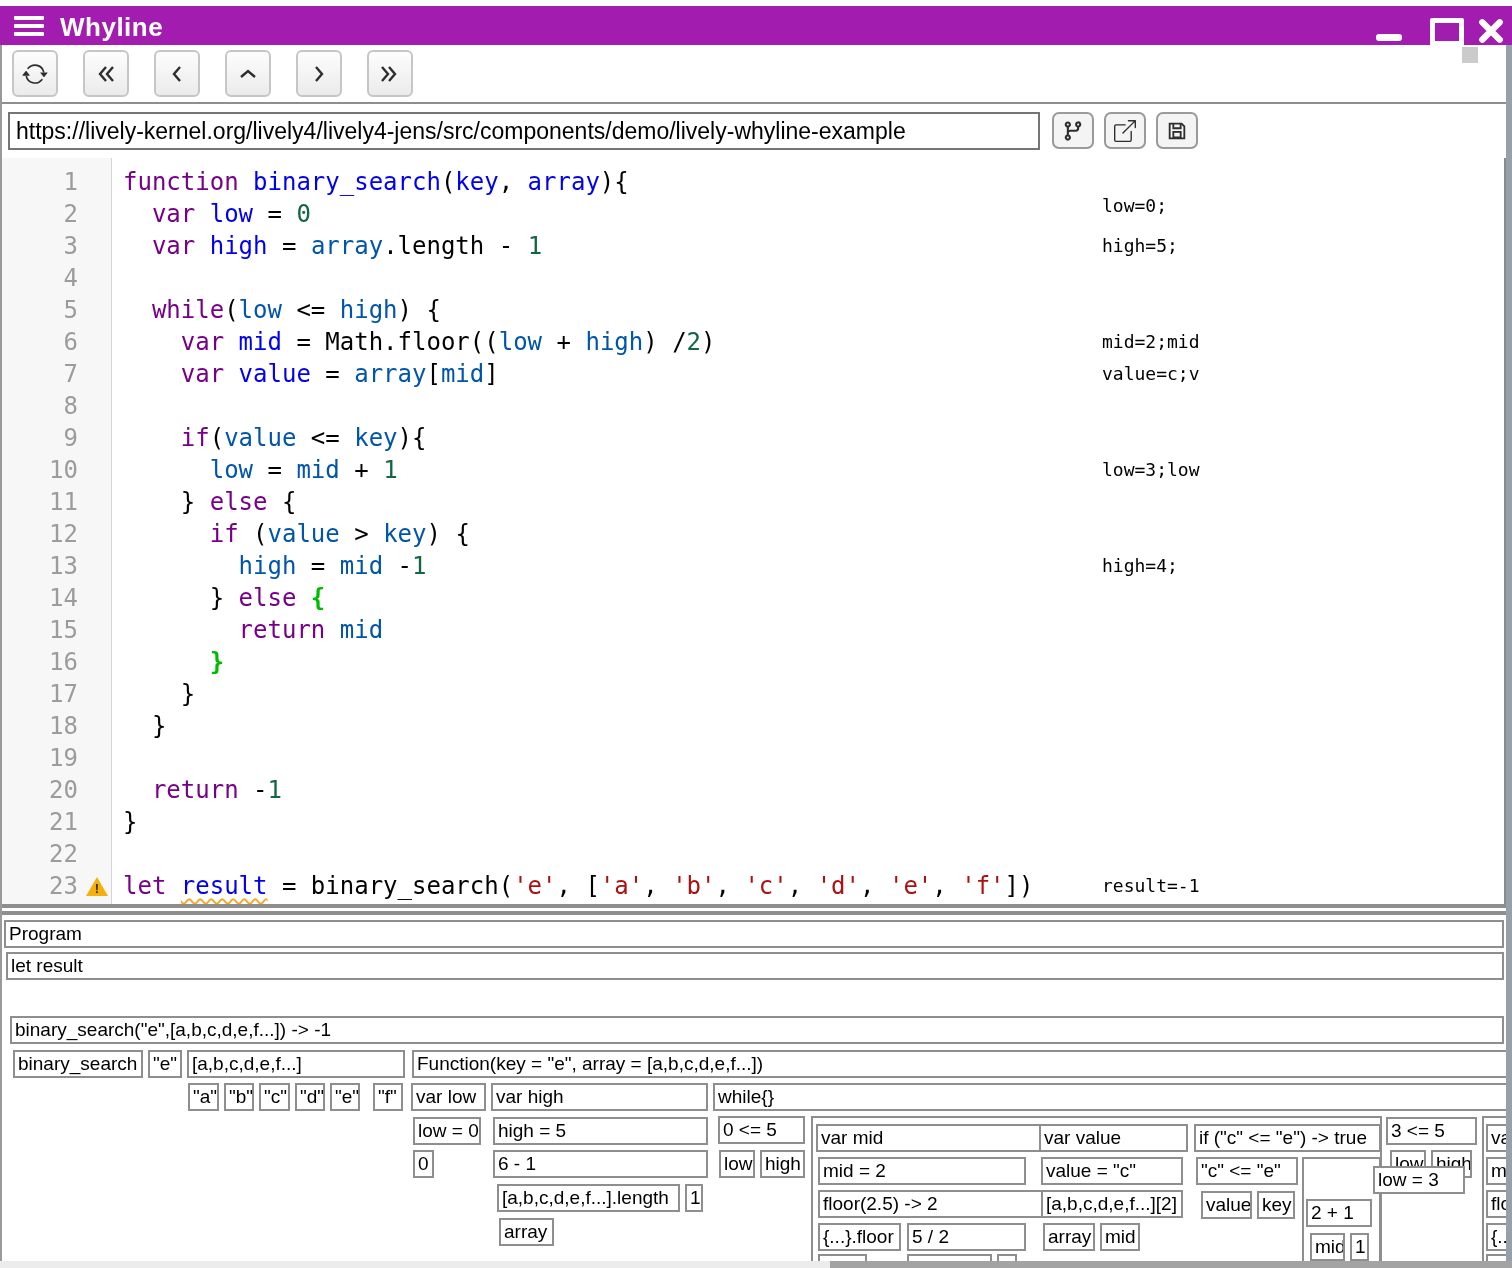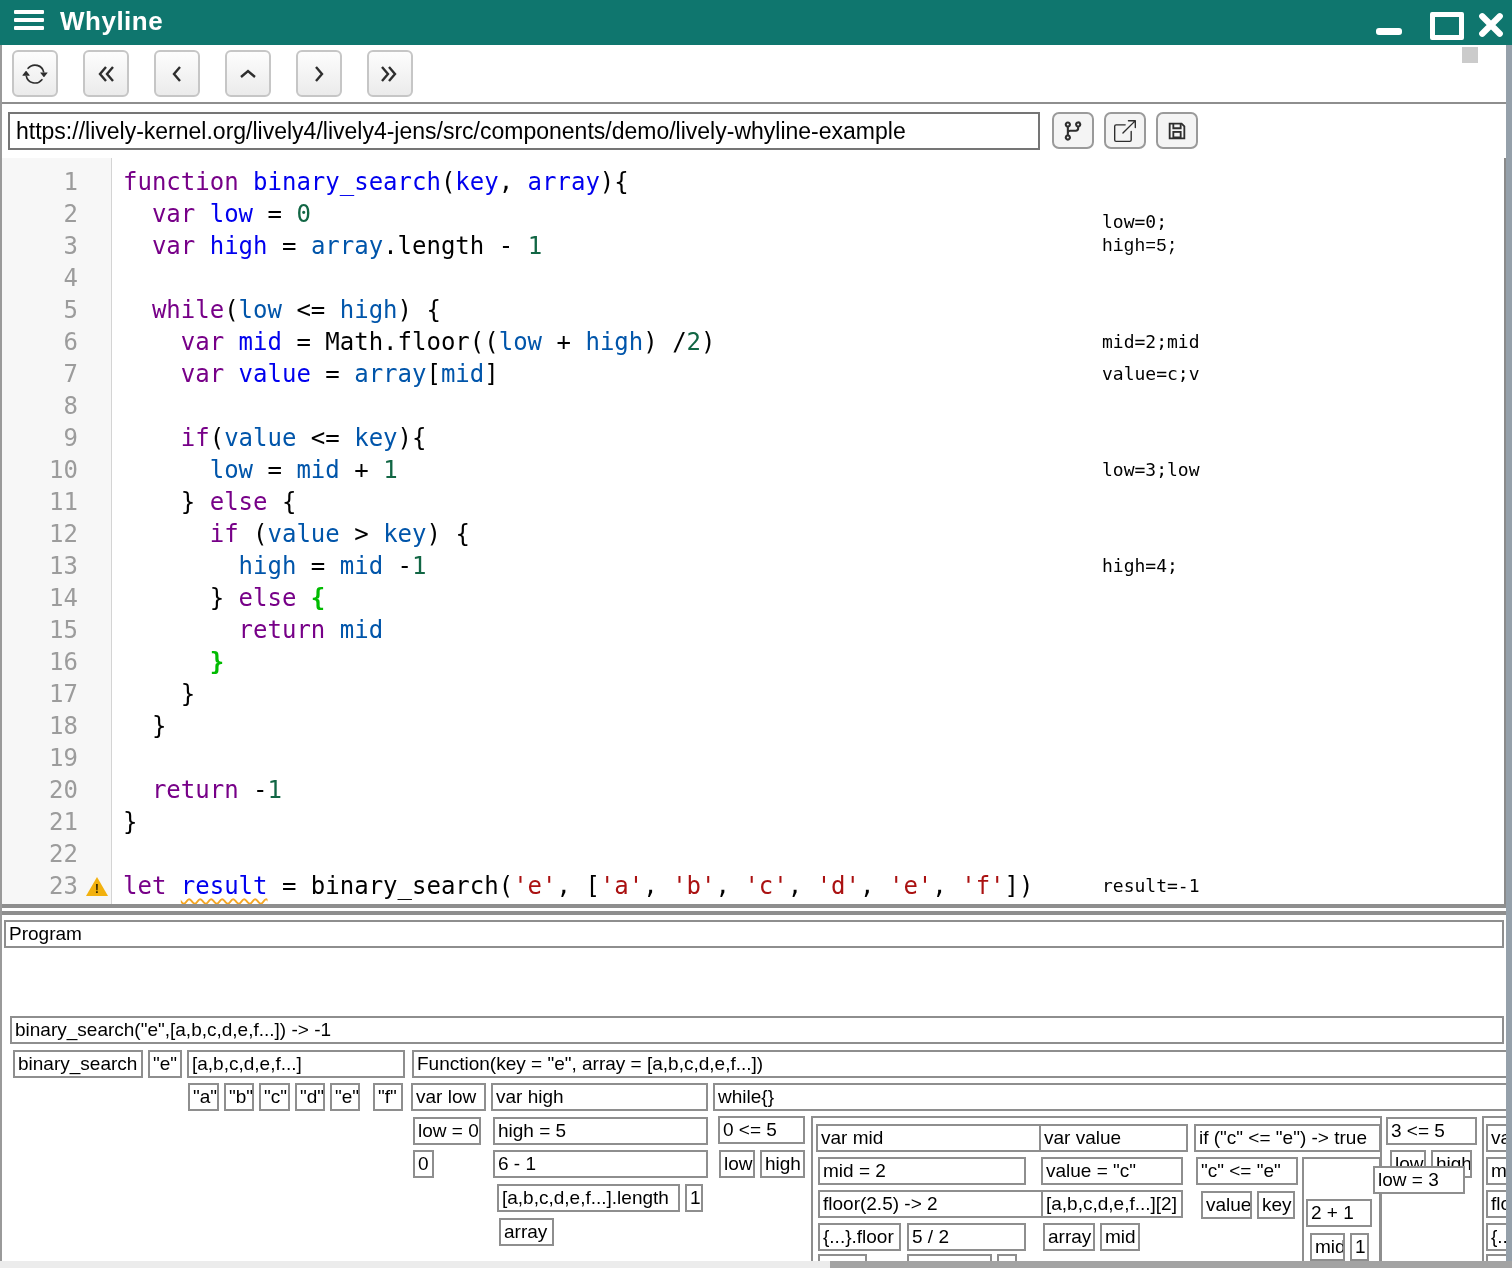--- a/index.html
+++ b/index.html
@@ -1,20 +1,20 @@
 <!DOCTYPE html>
 <html><head>
 <meta charset="utf-8">
 <style>
   html,body{margin:0;padding:0}
   body{width:1512px;height:1268px;position:relative;overflow:hidden;background:#fff;
        font-family:"Liberation Sans",sans-serif}
 
   
-  .titlebar{position:absolute;top:0;left:0;width:1512px;height:45px;background:#0f766e}
+  .titlebar{position:absolute;top:6px;left:0;width:1512px;height:45px;background:#a21caf}
   .hamburger{position:absolute;left:14px;top:10px;width:32px;height:25px;cursor:pointer}
   .hamburger i{display:block;width:30px;height:4px;background:#fff;margin:0 0 4px 0;border-radius:1px}
   .win-title{position:absolute;left:60px;top:6px;font-size:26px;font-weight:bold;color:#fff;letter-spacing:.5px}
   .win-btn{position:absolute;top:8px;width:30px;height:30px}
   .btn-min{left:1374px}.btn-max{left:1428px}.btn-close{left:1476px}
   .btn-min i{position:absolute;left:2px;top:20px;width:26px;height:7px;background:#fff;border-radius:3px}
   .btn-max i{position:absolute;left:2px;top:4px;width:24px;height:18px;border:5px solid #fff;border-radius:2px}
   .btn-close svg{position:absolute;left:0;top:2px}
 
   
@@ -170,41 +170,42 @@
         <div class="gutter-line"><span class="gutter-num">18</span></div>
         <div class="gutter-line"><span class="gutter-num">19</span></div>
         <div class="gutter-line"><span class="gutter-num">20</span></div>
         <div class="gutter-line"><span class="gutter-num">21</span></div>
         <div class="gutter-line"><span class="gutter-num">22</span></div>
         <div class="gutter-line"><span class="gutter-num">23</span><span class="warn-tri">!</span></div>
       </div>
   </div>
   <div class="code-lines" id="code-lines"><div class="code-line"><span class="tok-k">function</span><span class="tok-t"> </span><span class="tok-d">binary_search</span><span class="tok-t">(</span><span class="tok-d">key</span><span class="tok-t">, </span><span class="tok-d">array</span><span class="tok-t">){</span></div><div class="code-line"><span class="tok-t">  </span><span class="tok-k">var</span><span class="tok-t"> </span><span class="tok-d">low</span><span class="tok-t"> = </span><span class="tok-n">0</span></div><div class="code-line"><span class="tok-t">  </span><span class="tok-k">var</span><span class="tok-t"> </span><span class="tok-d">high</span><span class="tok-t"> = </span><span class="tok-v">array</span><span class="tok-t">.length - </span><span class="tok-n">1</span></div><div class="code-line"></div><div class="code-line"><span class="tok-t">  </span><span class="tok-k">while</span><span class="tok-t">(</span><span class="tok-v">low</span><span class="tok-t"> &lt;= </span><span class="tok-v">high</span><span class="tok-t">) {</span></div><div class="code-line"><span class="tok-t">    </span><span class="tok-k">var</span><span class="tok-t"> </span><span class="tok-d">mid</span><span class="tok-t"> = Math.floor((</span><span class="tok-v">low</span><span class="tok-t"> + </span><span class="tok-v">high</span><span class="tok-t">) /</span><span class="tok-n">2</span><span class="tok-t">)</span></div><div class="code-line"><span class="tok-t">    </span><span class="tok-k">var</span><span class="tok-t"> </span><span class="tok-d">value</span><span class="tok-t"> = </span><span class="tok-v">array</span><span class="tok-t">[</span><span class="tok-v">mid</span><span class="tok-t">]</span></div><div class="code-line"></div><div class="code-line"><span class="tok-t">    </span><span class="tok-k">if</span><span class="tok-t">(</span><span class="tok-v">value</span><span class="tok-t"> &lt;= </span><span class="tok-v">key</span><span class="tok-t">){</span></div><div class="code-line"><span class="tok-t">      </span><span class="tok-v">low</span><span class="tok-t"> = </span><span class="tok-v">mid</span><span class="tok-t"> + </span><span class="tok-n">1</span></div><div class="code-line"><span class="tok-t">    } </span><span class="tok-k">else</span><span class="tok-t"> {</span></div><div class="code-line"><span class="tok-t">      </span><span class="tok-k">if</span><span class="tok-t"> (</span><span class="tok-v">value</span><span class="tok-t"> &gt; </span><span class="tok-v">key</span><span class="tok-t">) {</span></div><div class="code-line"><span class="tok-t">        </span><span class="tok-v">high</span><span class="tok-t"> = </span><span class="tok-v">mid</span><span class="tok-t"> -</span><span class="tok-n">1</span></div><div class="code-line"><span class="tok-t">      } </span><span class="tok-k">else</span><span class="tok-t"> </span><span class="tok-m">{</span></div><div class="code-line"><span class="tok-t">        </span><span class="tok-k">return</span><span class="tok-t"> </span><span class="tok-v">mid</span></div><div class="code-line"><span class="tok-t">      </span><span class="tok-m">}</span></div><div class="code-line"><span class="tok-t">    }</span></div><div class="code-line"><span class="tok-t">  }</span></div><div class="code-line"></div><div class="code-line"><span class="tok-t">  </span><span class="tok-k">return</span><span class="tok-t"> -</span><span class="tok-n">1</span></div><div class="code-line"><span class="tok-t">}</span></div><div class="code-line"></div><div class="code-line"><span class="tok-k">let</span><span class="tok-t"> </span><span class="tok-dw">result</span><span class="tok-t"> = binary_search(</span><span class="tok-s">'e'</span><span class="tok-t">, [</span><span class="tok-s">'a'</span><span class="tok-t">, </span><span class="tok-s">'b'</span><span class="tok-t">, </span><span class="tok-s">'c'</span><span class="tok-t">, </span><span class="tok-s">'d'</span><span class="tok-t">, </span><span class="tok-s">'e'</span><span class="tok-t">, </span><span class="tok-s">'f'</span><span class="tok-t">])</span></div></div>
   <div id="annotations">
-      <div class="code-annotation" style="top: 52px;">low=0;</div>
-      <div class="code-annotation" style="top: 76px; font-family: Liberation Mono, monospace;">high=5;</div>
+      <div class="code-annotation" style="top: 36px;">low=0;</div>
+      <div class="code-annotation" style="top: 76px;">high=5;</div>
       <div class="code-annotation" style="top: 172px;">mid=2;mid</div>
       <div class="code-annotation" style="top: 204px;">value=c;v</div>
       <div class="code-annotation" style="top: 300px;">low=3;low</div>
       <div class="code-annotation" style="top: 396px;">high=4;</div>
       <div class="code-annotation" style="top: 716px;">result=-1</div>
     </div>
 </div>
 <div class="editor-right-line"></div>
 
 <div class="divider-a"></div>
 <div class="divider-b"></div>
 
 <div class="trace-panel">
 
   <div class="tc" style="left:811px;top:201px;width:571px;height:170px"></div>
   <div class="tc" style="left:1302px;top:242px;width:79px;height:120px"></div>
   <div class="tc" style="left:1482px;top:201px;width:70px;height:170px"></div>
 
   <div class="tb" style="left:4px;top:5px;width:1500px">Program</div>
+  <div class="tb" style="left:6px;top:37px;width:1498px">let result</div>
   <div class="tb" style="left:10px;top:101px;width:1494px">binary_search("e",[a,b,c,d,e,f...]) -&gt; -1</div>
 
   <div class="tb" style="left:13px;top:135px;width:130px">binary_search</div>
   <div class="tb" style="left:148px;top:135px;width:34px">"e"</div>
   <div class="tb" style="left:187px;top:135px;width:218px">[a,b,c,d,e,f...]</div>
   <div class="tb" style="left:412px;top:135px;width:1200px">Function(key = "e", array = [a,b,c,d,e,f...])</div>
 
   <div class="tb" style="left:188px;top:168px;width:31px">"a"</div>
   <div class="tb" style="left:224px;top:168px;width:30px">"b"</div>
   <div class="tb" style="left:259px;top:168px;width:31px">"c"</div>

